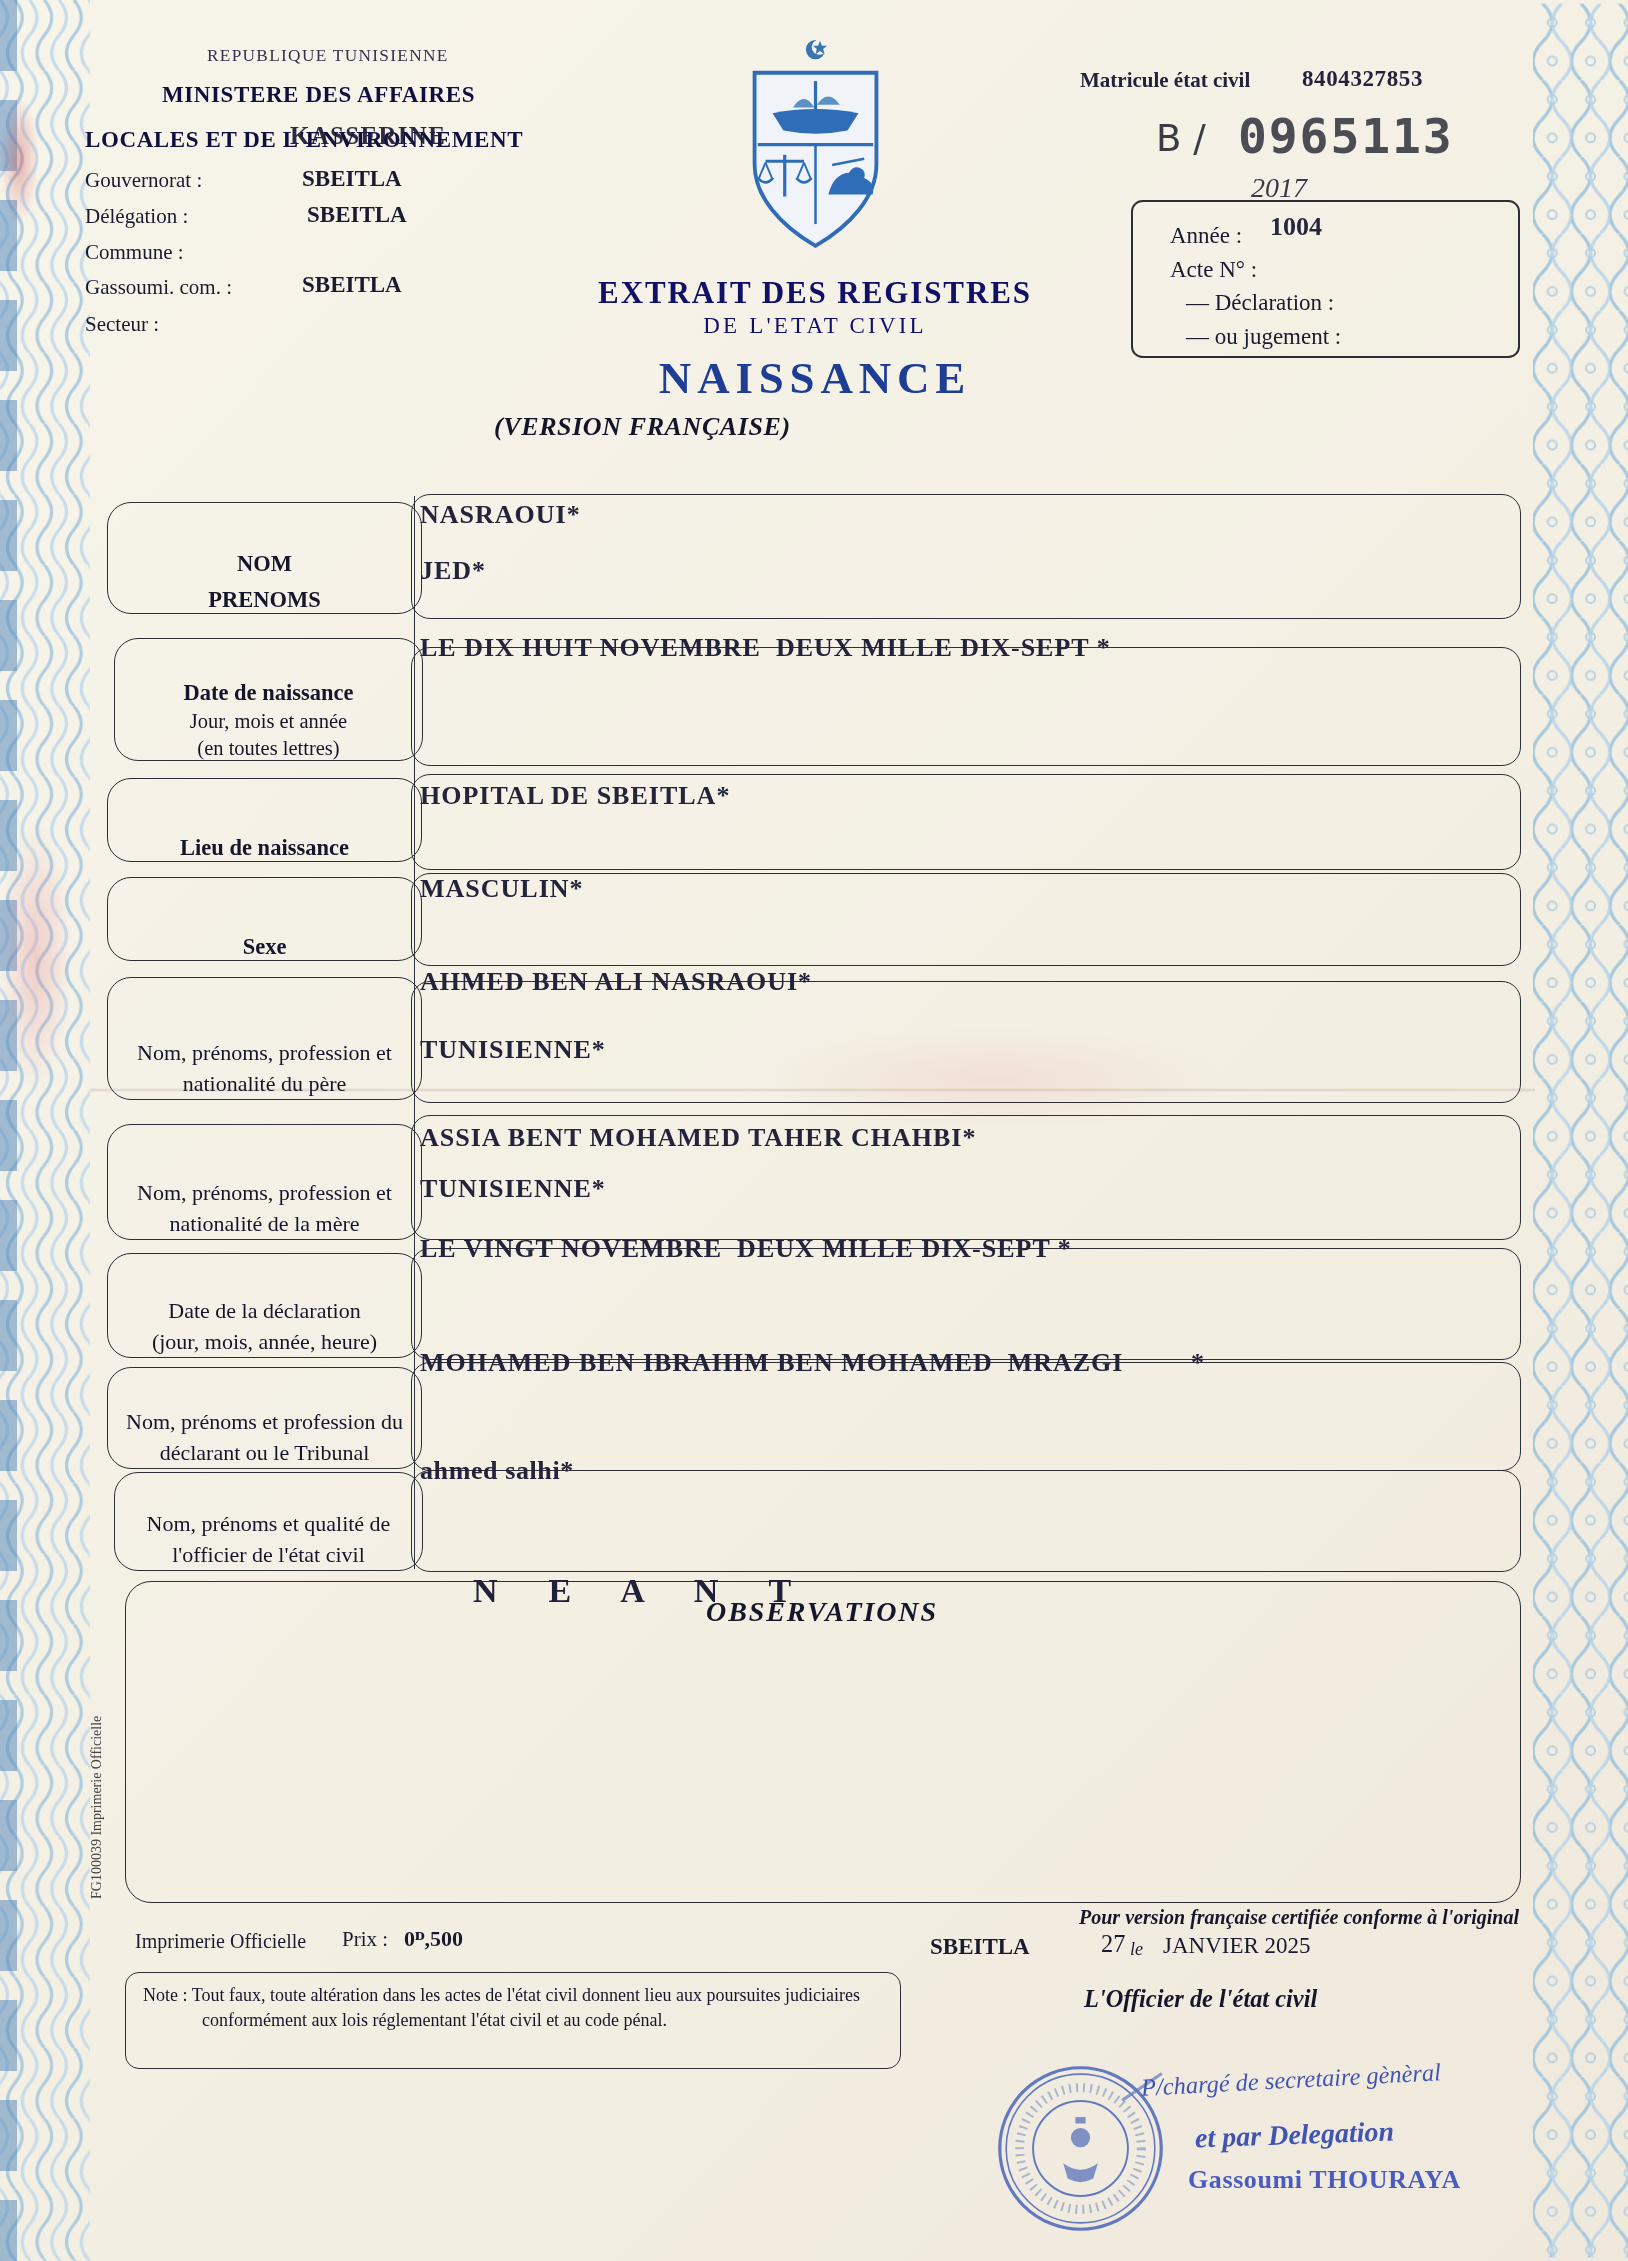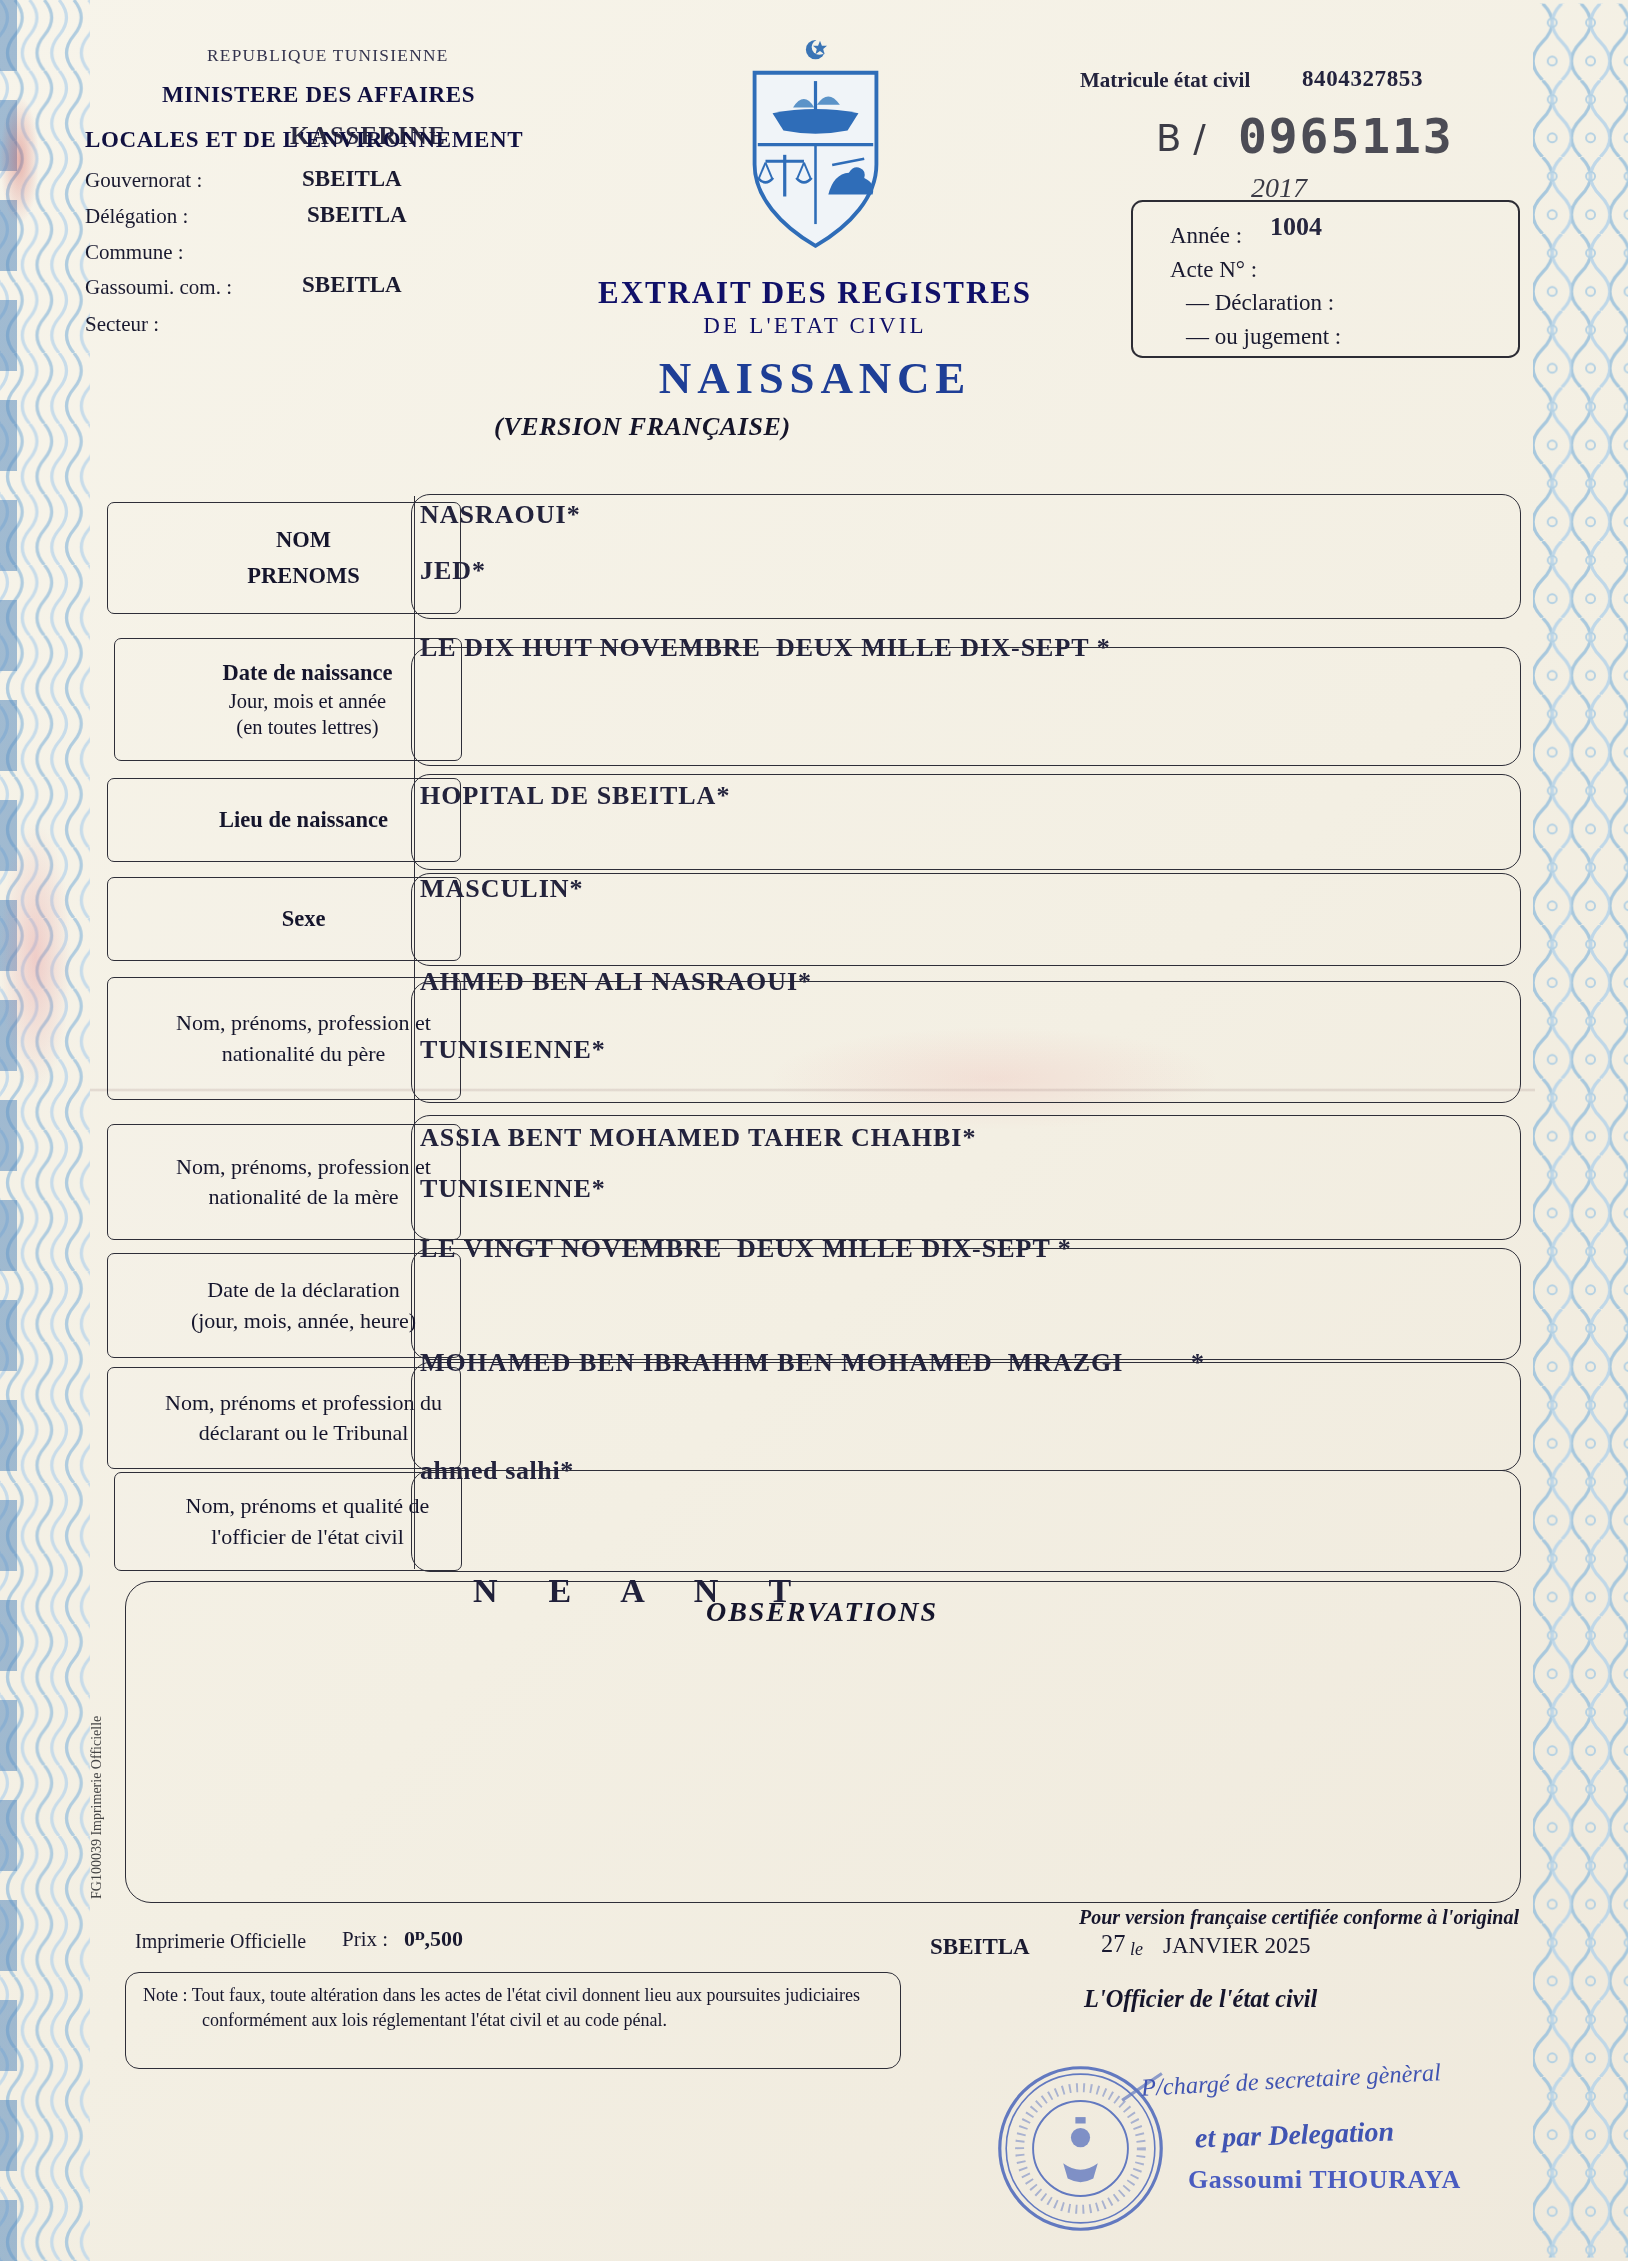--- a/index.html
+++ b/index.html
@@ -4,23 +4,23 @@
 <style>
   html,body{margin:0;padding:0;background:#9a9a94;}
   .page{position:relative;width:1629px;height:2261px;overflow:hidden;
         background:linear-gradient(135deg,#f7f4ea 0%,#f3efe3 55%,#efe9dc 100%);
         font-family:"Liberation Serif",serif;color:#1a1a30;}
   .t{position:absolute;white-space:nowrap;}
   .b{font-weight:bold;}
   .i{font-style:italic;}
   .val{position:absolute;font-family:"Liberation Serif",serif;font-weight:600;
        letter-spacing:1px;white-space:pre;color:#23233c;font-size:26px;}
-  .lblbox{position:absolute;border:1.9px solid #2e2e38;border-radius:7px;
-          display:flex;flex-direction:column;align-items:center;justify-content:center;
-          text-align:center;background:rgba(255,255,255,0.04);padding-left:39px;}
+  .lblbox{position:absolute;border:1.9px solid #2e2e38;border-radius:24px;
+          display:flex;flex-direction:column;align-items:center;justify-content:flex-end;
+          text-align:center;background:rgba(255,255,255,0.04);}
   .valbox{position:absolute;border:1.9px solid #2e2e38;border-radius:19px;}
   .lbl-t{font-size:22.5px;font-weight:bold;color:#15152c;}
   .lbl-s{font-size:20.5px;color:#15152c;}
   .lbl-w{font-size:22px;color:#15152c;line-height:1.38;white-space:normal;text-align:center;}
   .vline{position:absolute;left:414px;top:496px;height:1073px;width:0;border-left:1.9px solid #2e2e38;}
   .smudge{position:absolute;pointer-events:none;}
   .crease{position:absolute;left:90px;top:1088px;width:1445px;height:3.9px;
           background:linear-gradient(to bottom,rgba(0,0,0,0),rgba(150,120,120,0.25),rgba(0,0,0,0));}
   .stampblue{color:#4054b2;}
 </style>

